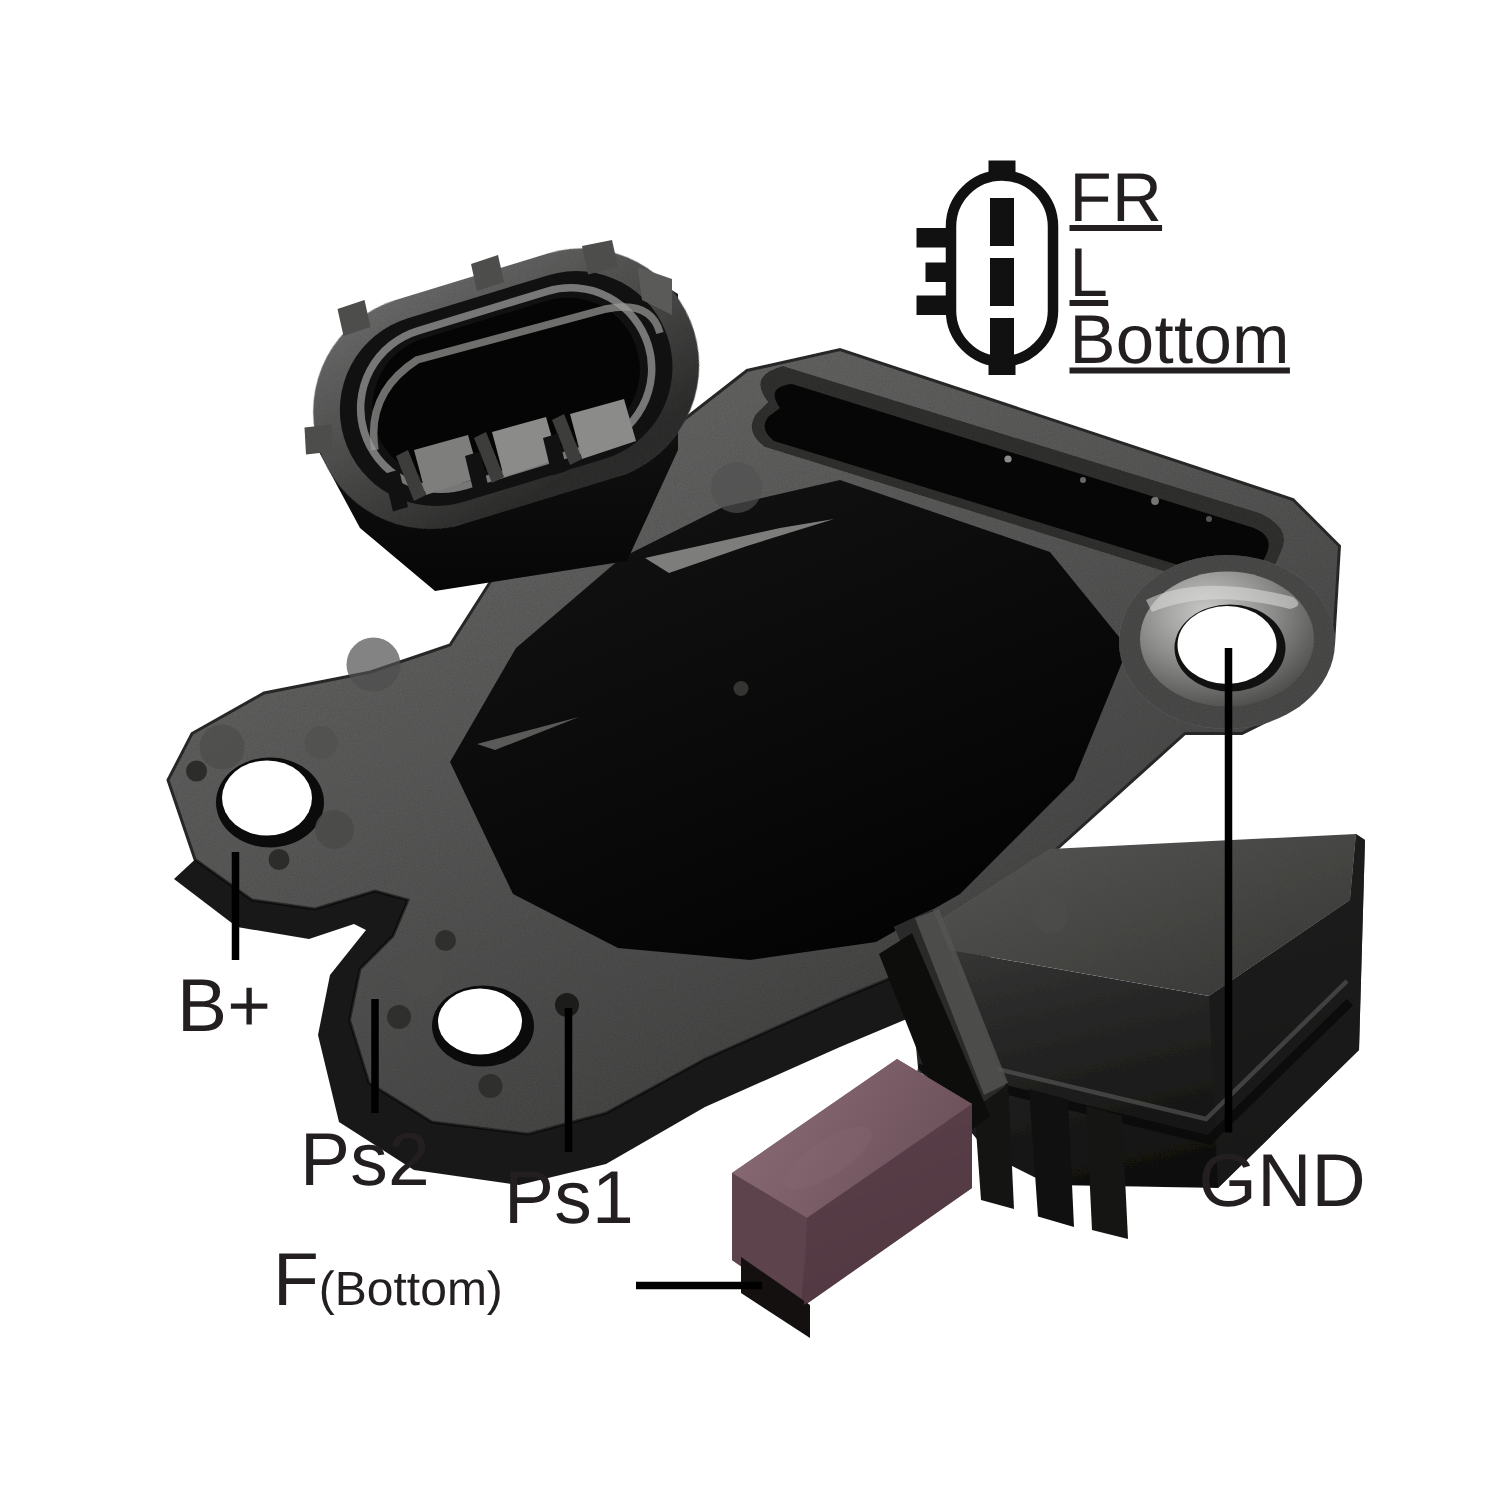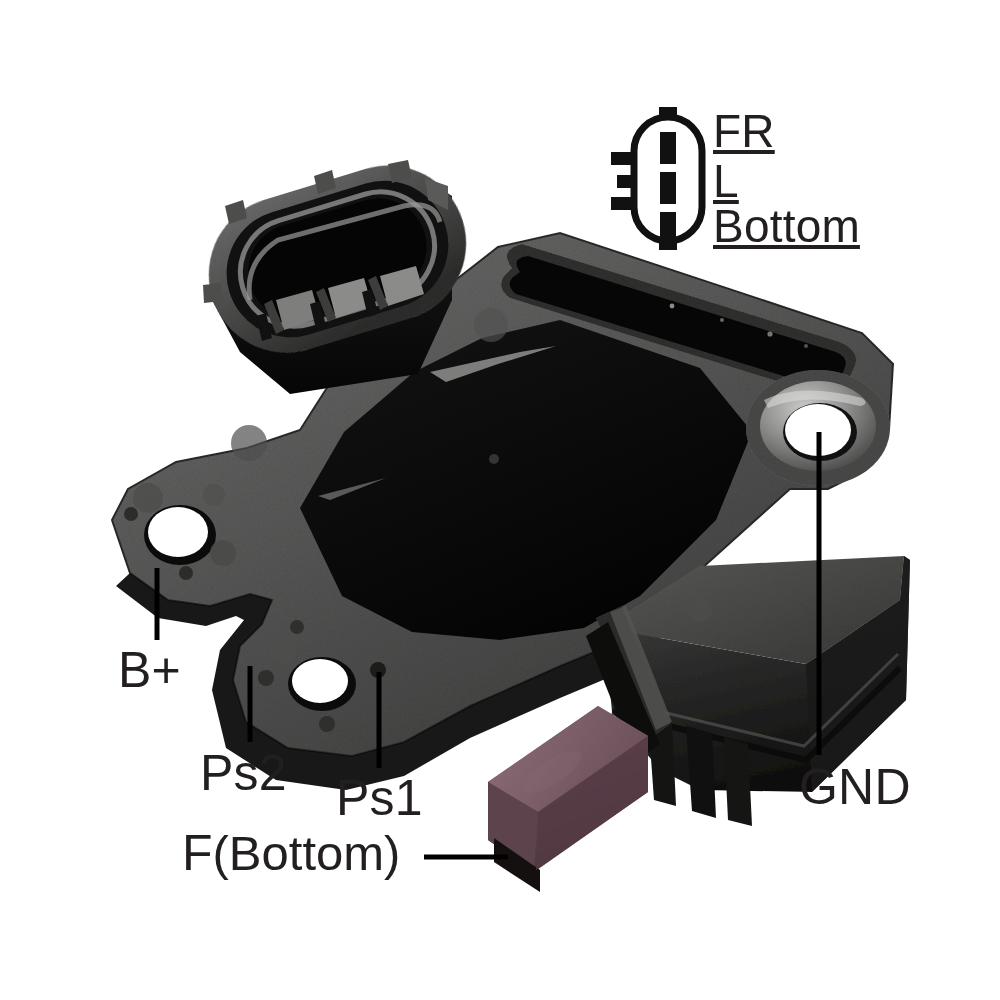--- a/index.html
+++ b/index.html
@@ -29,21 +29,21 @@
     position: absolute;
     color: #231f20;
     white-space: nowrap;
     line-height: 1;
     font-family: "Liberation Sans", sans-serif;
   }
   .lbl-light { font-weight: 300; }
   .pin-lbl { font-size: 46px; letter-spacing: 0.2px; text-decoration: underline; }
   .term-lbl { font-size: 50px; letter-spacing: 0.2px; }
   .f-lbl-main { font-size: 50px; }
-  .f-lbl-sub { font-size: 49px; }
+  .f-lbl-sub { font-size: 32px; }
 </style>
 </head>
 <body>
 
 <div id="stage">
 
   <svg id="scene" viewBox="0 0 1000 1000" xmlns="http://www.w3.org/2000/svg">
     <defs>
 
       <filter id="grain" x="-10%" y="-10%" width="120%" height="120%">

